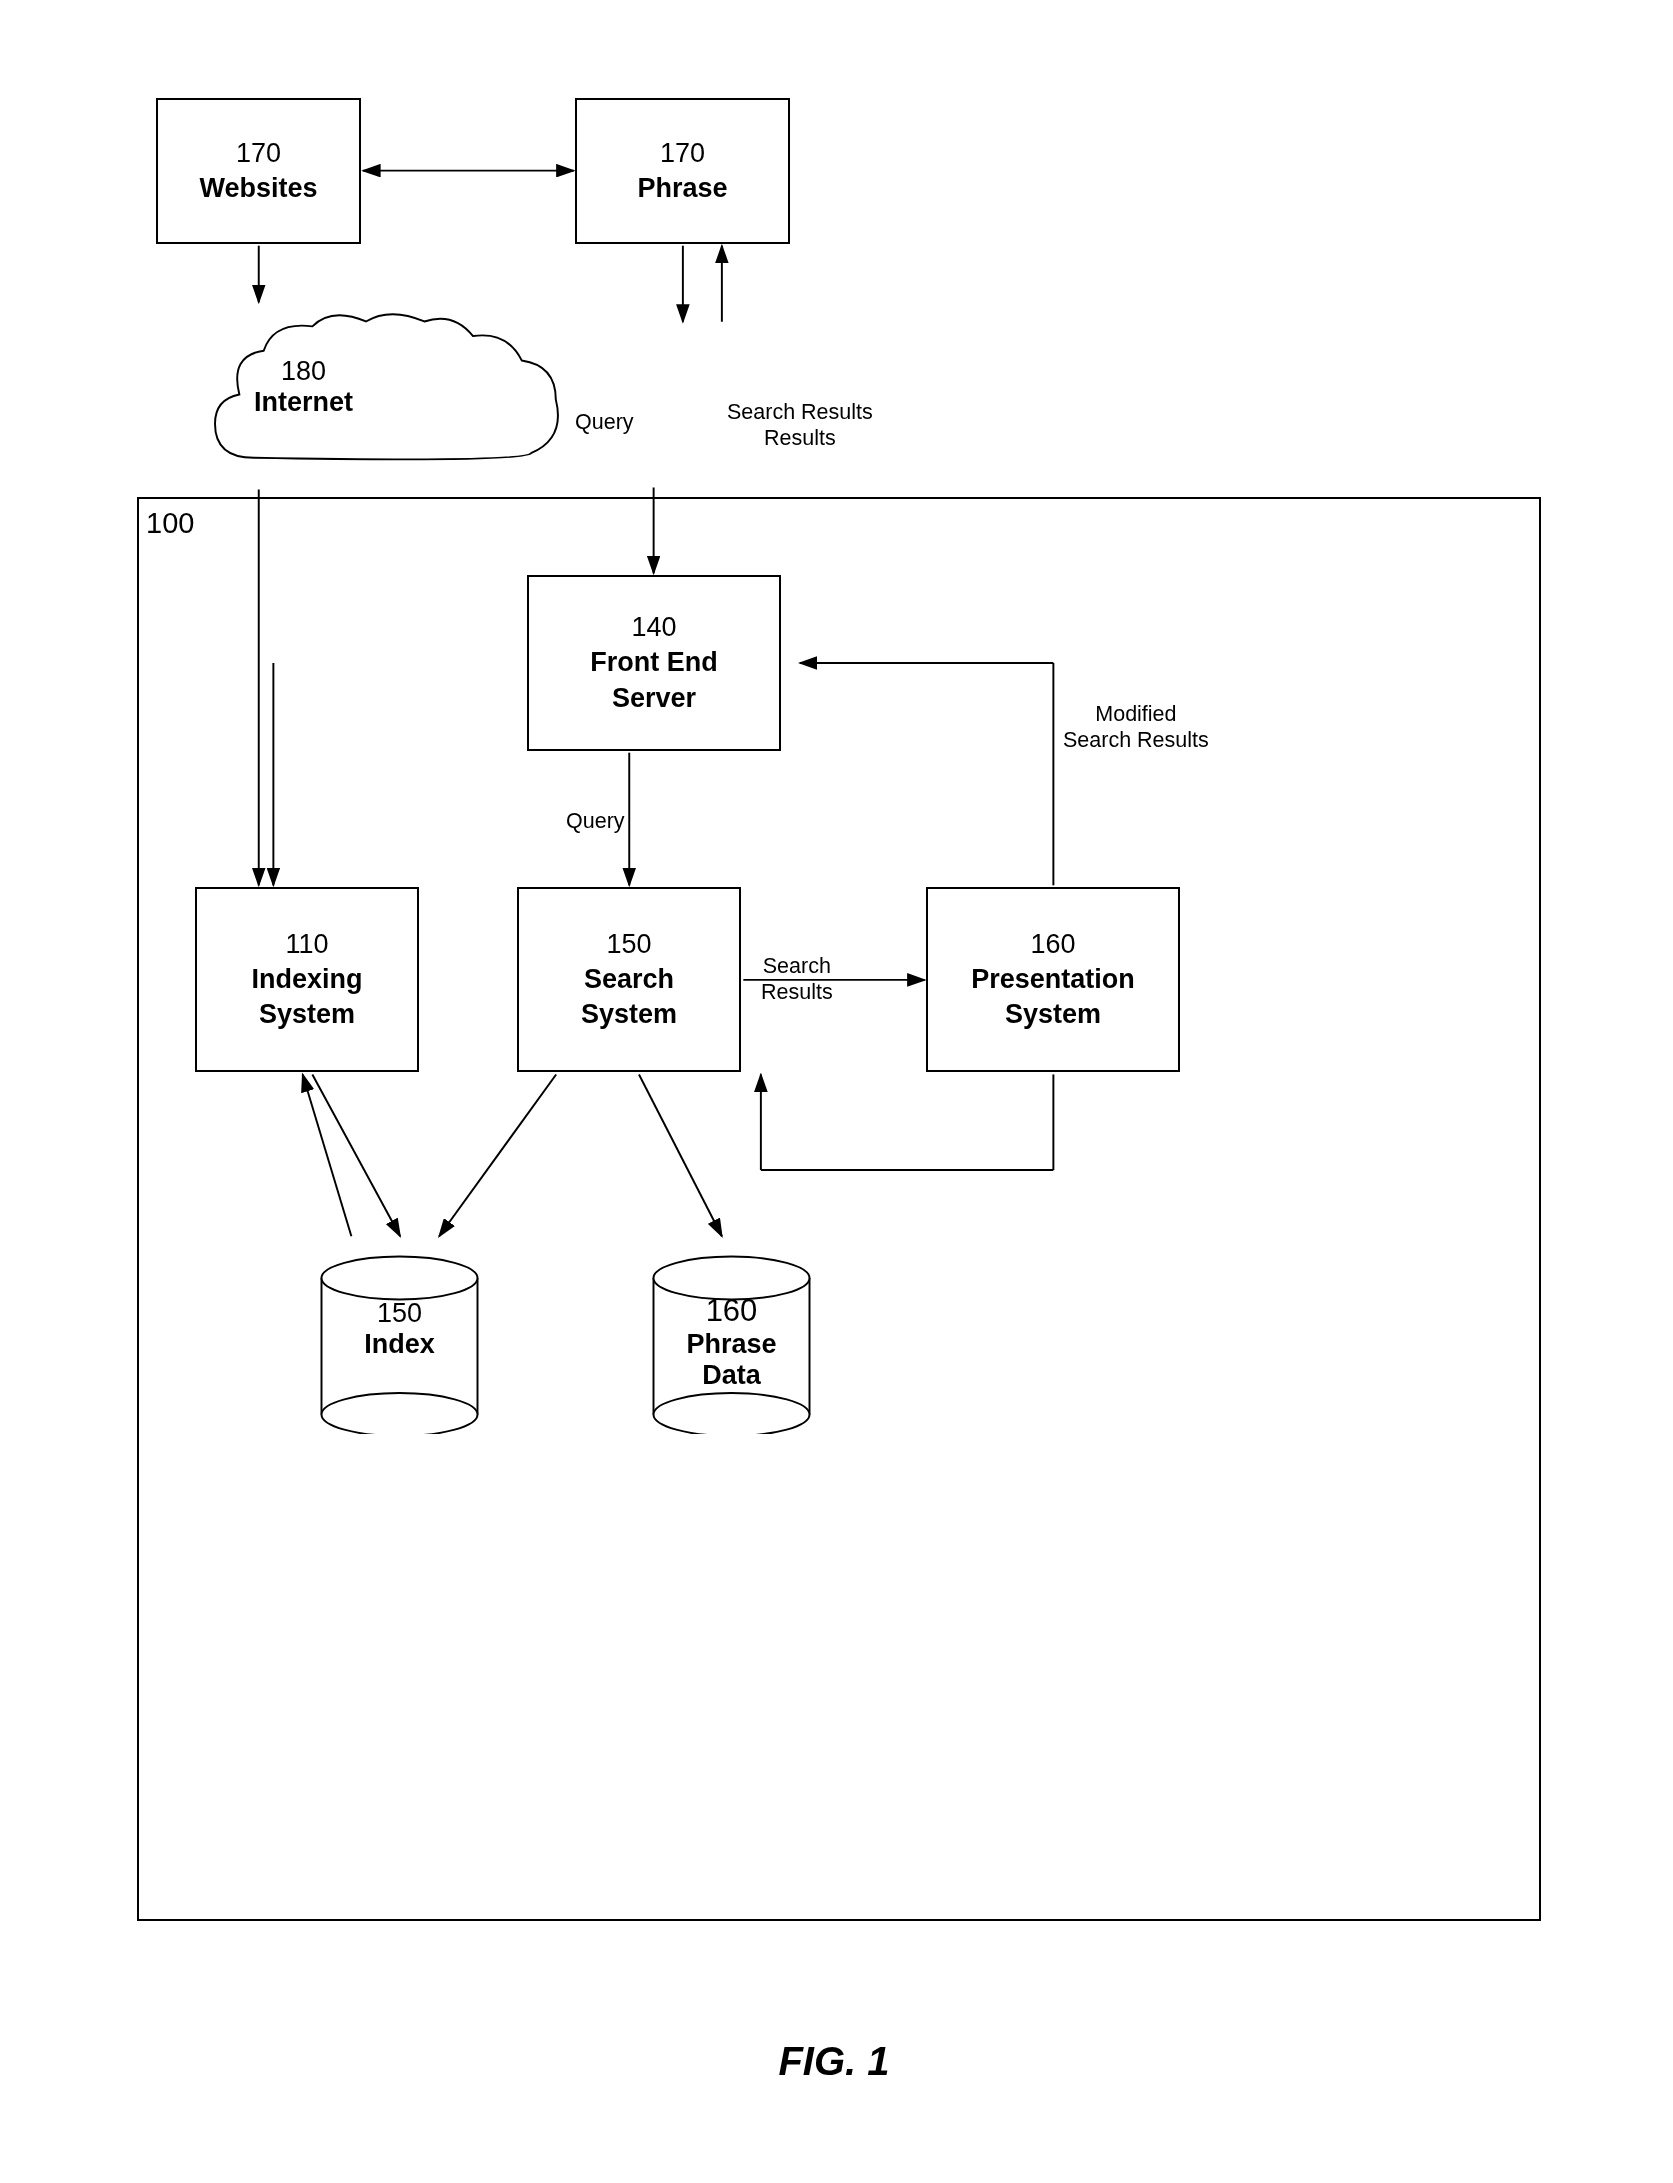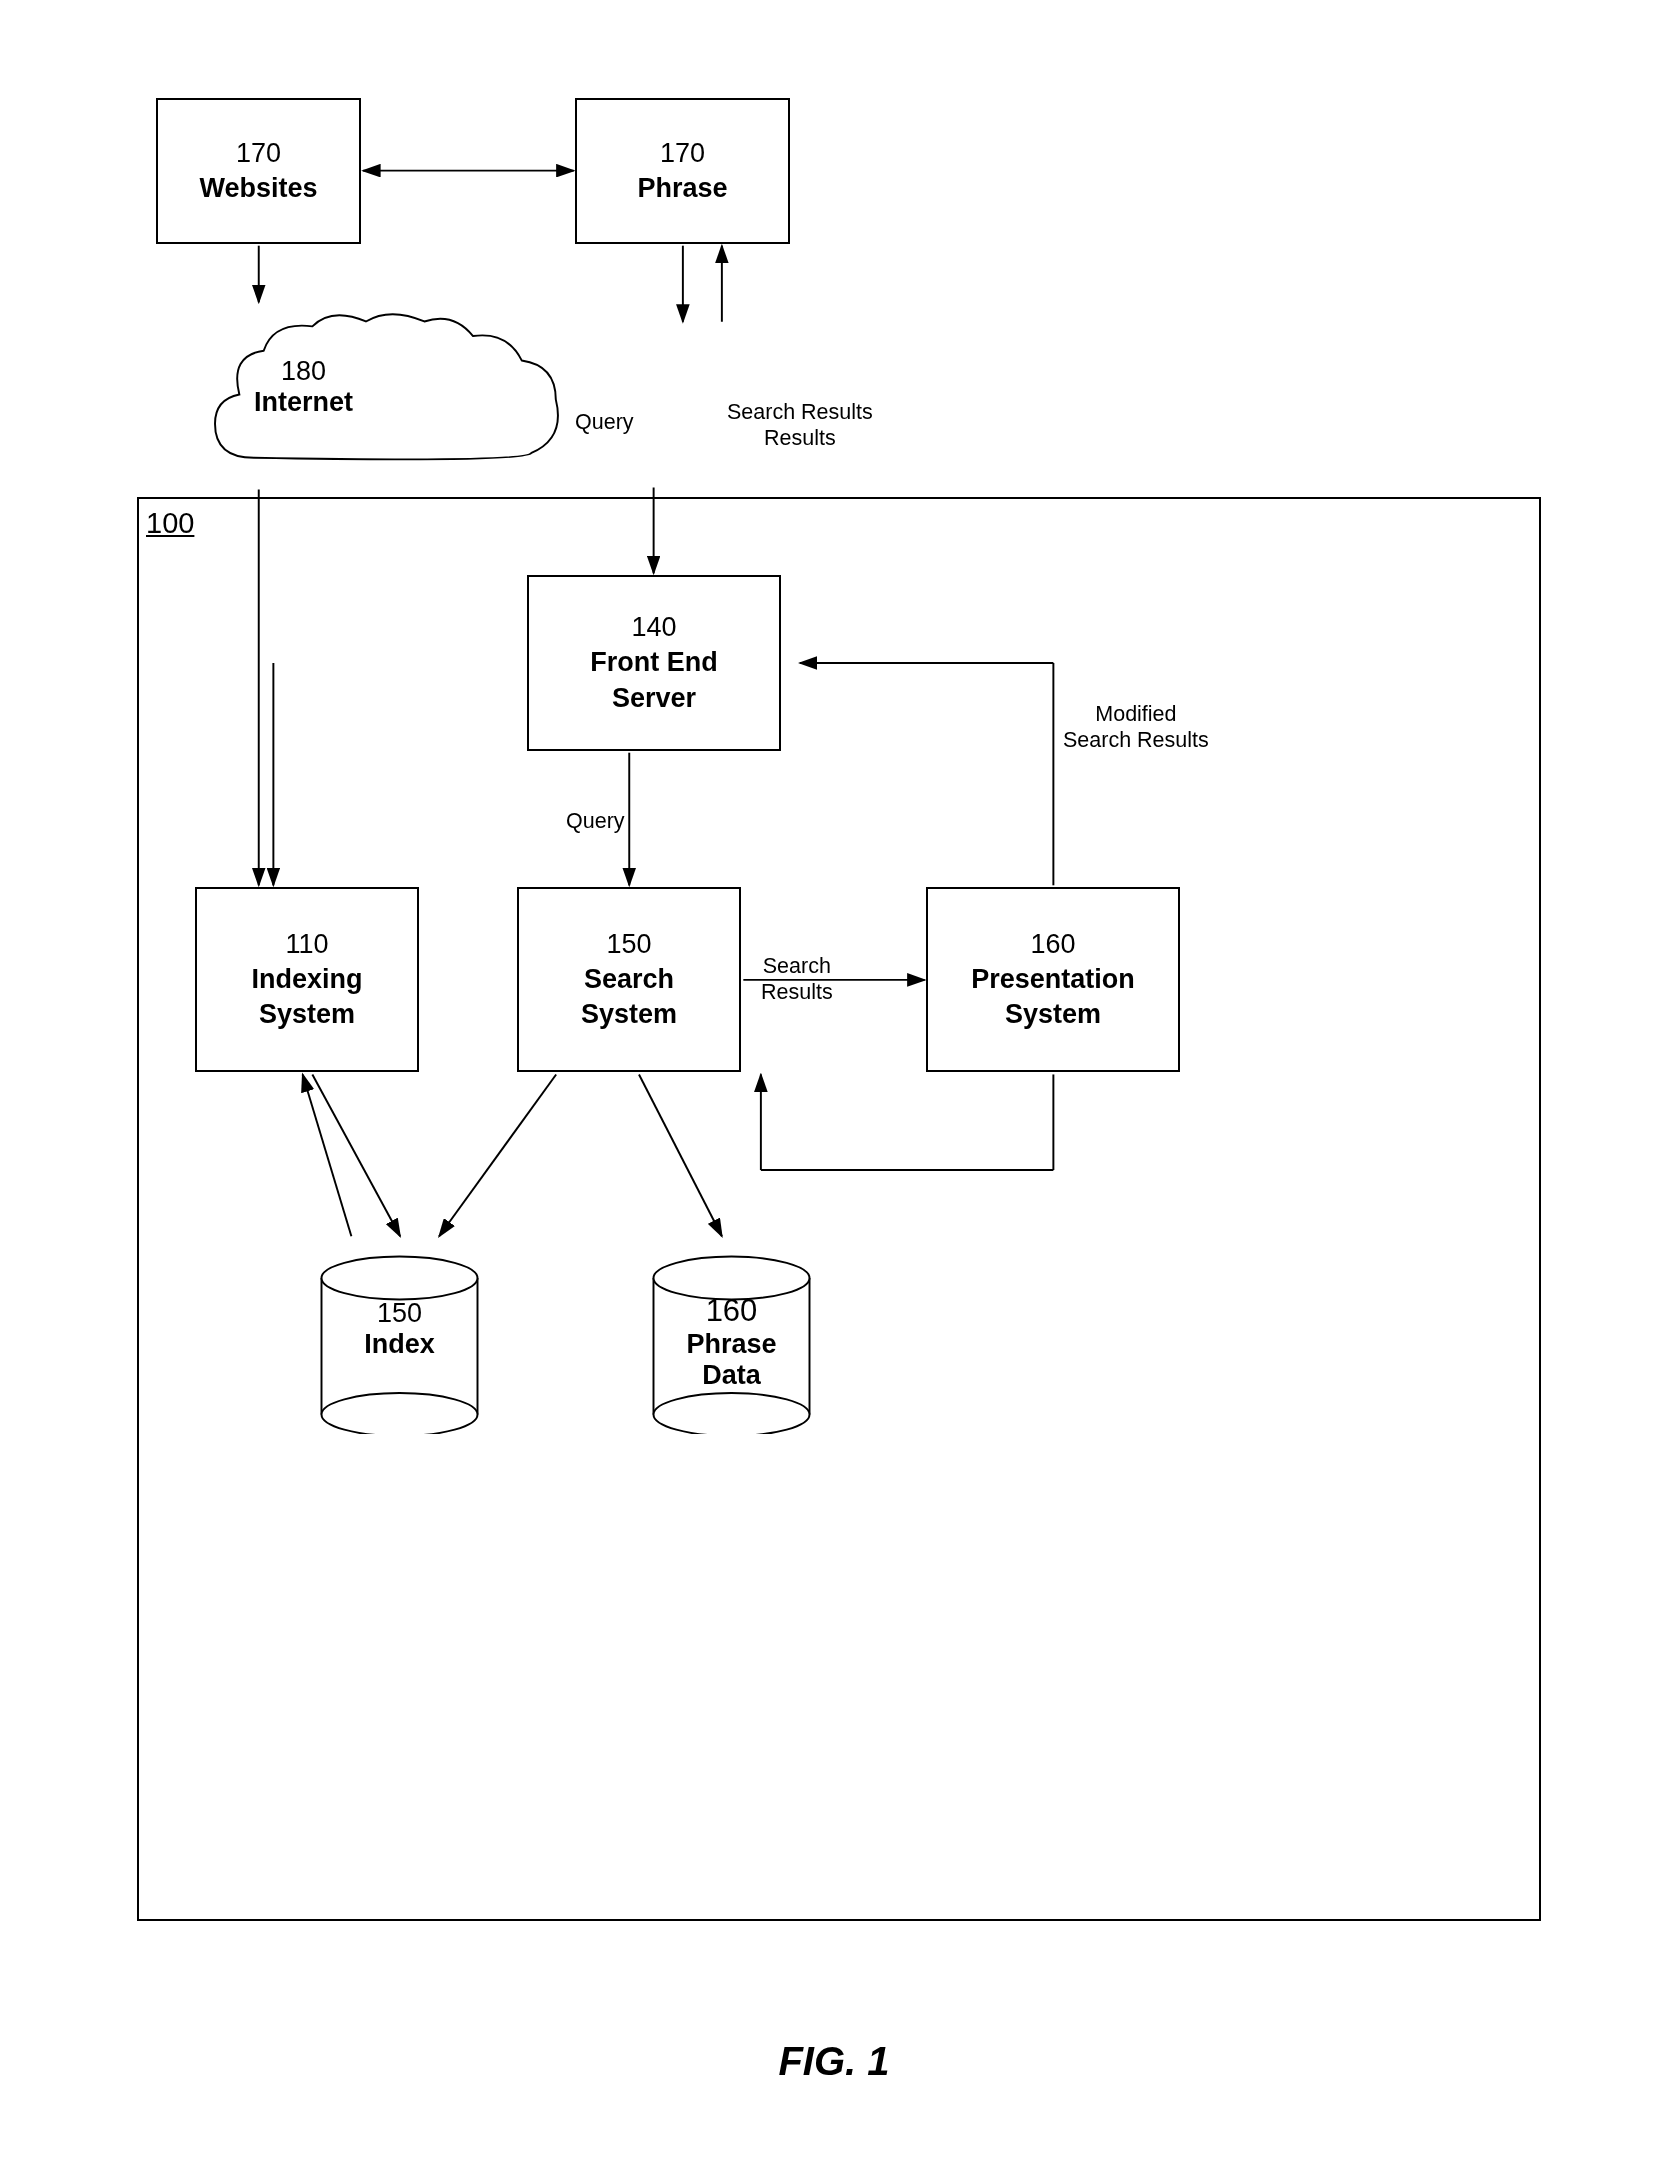--- a/index.html
+++ b/index.html
@@ -72,21 +72,21 @@
       position: absolute;
     }
   </style>
 </head>
 <body>
 
 <div class="diagram-container">
 
   <div class="outer-box" style="left:59px; top:458px; width:1404px; height:1424px;">
   </div>
-  <span style="position:absolute; left:68px; top:468px; font-size:29px; text-decoration:underline; font-weight:normal;">
+  <span style="position:absolute; left:68px; top:468px; font-size:29px; font-weight:normal;">
     <span>100</span>
   </span>
 
   <div class="pages-icon" style="left:98px; top:59px; width:156px; height:146px;">
     
     <svg width="156" height="146" viewBox="0 0 160 150">
 
       <rect x="25" y="5" width="110" height="135" fill="white" stroke="#000" stroke-width="2"></rect>
       <rect x="15" y="13" width="110" height="135" fill="white" stroke="#000" stroke-width="2"></rect>
       <rect x="5" y="21" width="110" height="135" fill="white" stroke="#000" stroke-width="2"></rect>

